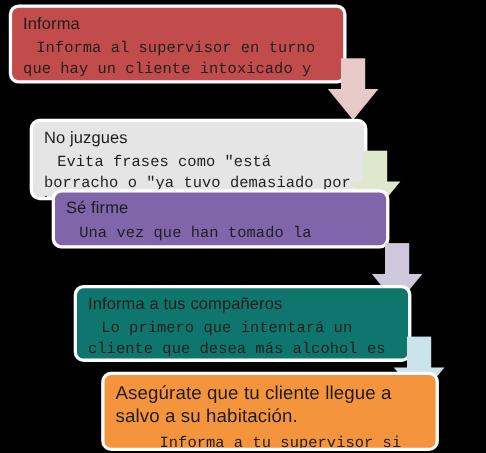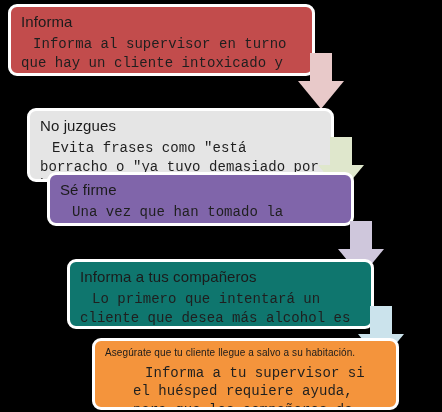--- a/index.html
+++ b/index.html
@@ -43,21 +43,21 @@
     font-family: Liberation Mono, monospace;
   }
 
   
   .step--inform     { left: 8px;   top: 4px;    width: 307px; height: 72px;  background: #C24C4C; }
   .step--nojudge    { left: 27px;  top: 88px;   width: 307px; height: 74px;  background: #e5e5e5; margin-top: 20px; }
   .step--firm       { left: 47px;  top: 172px;  width: 307px; height: 54px;  background: #8065AA; }
   .step--coworkers  { left: 67px;  top: 259px;  width: 307px; height: 70px;  background: #0f766e; }
   .step--safe       { left: 92px;  top: 338px;  width: 307px; height: 72px;  background: #F4943C; }
 
-  .step--safe .step-title { font-size: 10px; }
+  .step--safe .step-title { font-size: 17px; }
   .step--safe .step-body  { margin-top: 4px; margin-left: 28px; }
 
   
   .arrow {
     position: absolute;
     width: 46px;
     height: 56px;
     pointer-events: none;
   }
   .arrow .shaft {

